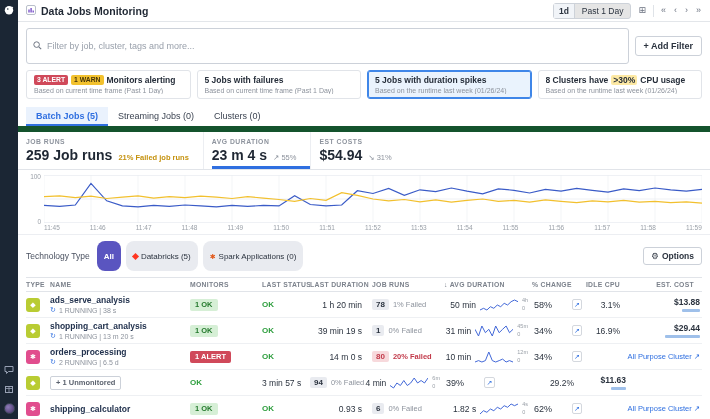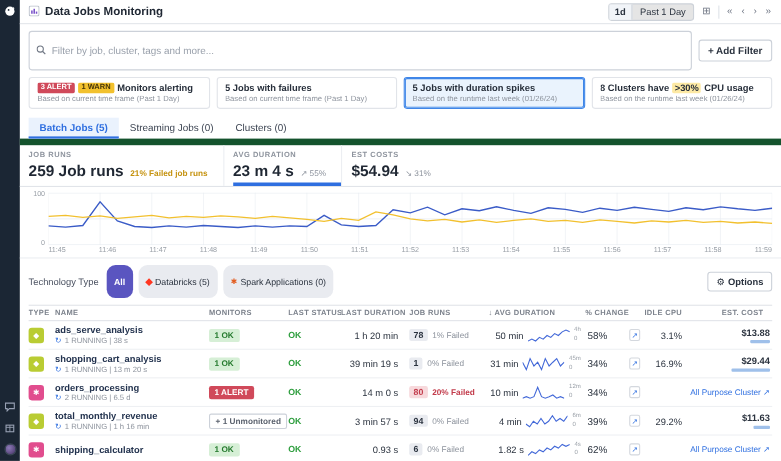--- a/index.html
+++ b/index.html
@@ -433,27 +433,20 @@
       <span class="cost-cell">
           <span class="cluster-link">
             <span>All Purpose Cluster</span>
             <span>↗</span>
           </span>
         </span>
     </div>
 
     <div class="grid trow">
       <span class="type-tile databricks">◆</span>
-      <span class="name-cell">
-        <span class="job-name">total_monthly_revenue</span>
-        <span class="job-sub">
-            <span class="running-icon">↻</span>
-            <span>1 RUNNING | 1 h 16 min</span>
-          </span>
-      </span>
       <span><span class="monitor-pill unmonitored">+ 1 Unmonitored</span></span>
       <span class="status-ok">OK</span>
       <span class="dur-cell">3 min 57 s</span>
       <span class="runs-cell">
           <span class="runs-pill">94</span>
           <span class="failed-text">0% Failed</span>
         </span>
       <span class="avgdur-cell">
           <span class="avg-val">4 min</span>
           <svg class="spark" width="38" height="14">

